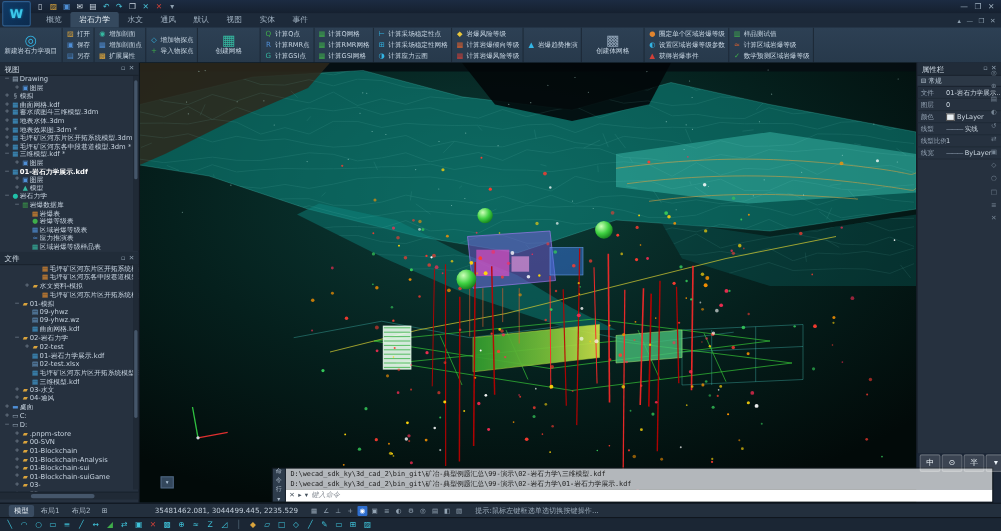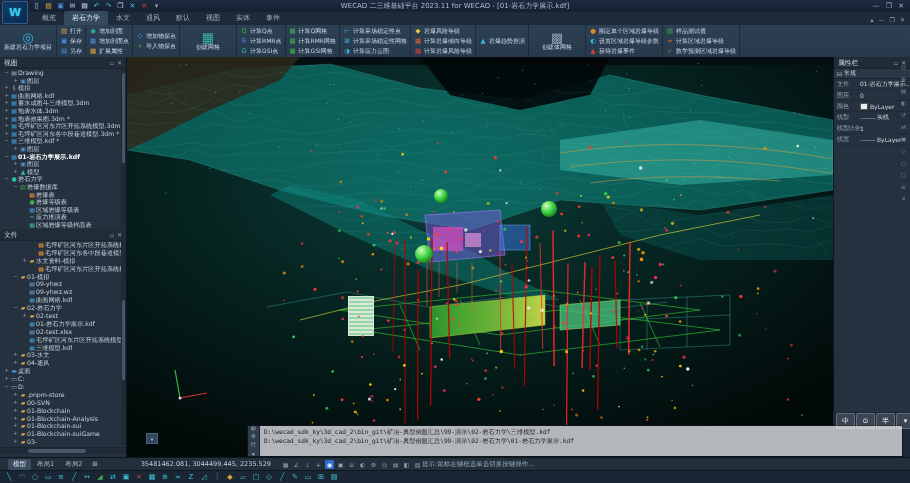--- a/index.html
+++ b/index.html
@@ -70,21 +70,21 @@
 
   
   .statusbar{position:absolute;left:0;top:457px;width:910px;height:13px;background:#232f3d;border-top:1px solid #10161e;display:flex;align-items:center;font-size:6.5px;box-sizing:border-box;}
   .laytabs{display:flex;gap:1px;margin-left:8px;}
   .ltab{padding:1px 5px;color:#aab8c6;}
   .ltab.active{background:#3a4c61;color:#eaf1f7;border-radius:2px;}
   .coords{margin-left:38px;color:#c0ccd8;letter-spacing:0;}
   .sicons{display:flex;gap:2px;margin-left:10px;}
   .sico{width:9px;height:9px;display:flex;align-items:center;justify-content:center;color:#93a3b2;font-size:6px;border-radius:1px;}
   .sico.on{background:#2f6fd0;color:#fff;}
-  .hint{margin-left:0;color:#97a7b6;}
+  .hint{margin-left:10px;color:#97a7b6;}
 
   
   .bottombar{position:absolute;left:0;top:470px;width:910px;height:13px;background:#1b2634;border-top:1px solid #10161e;display:flex;align-items:center;gap:1px;padding-left:3px;box-sizing:border-box;}
   .bico{width:12px;height:11px;display:flex;align-items:center;justify-content:center;font-size:7px;color:#3fc3da;}
 </style>
 </head>
 <body>
 
 <div class="app">
 
@@ -96,21 +96,20 @@
         <span class="qico" style="color: rgb(79, 143, 214);">▣</span>
         <span class="qico" style="color: rgb(207, 217, 227);">✉</span>
         <span class="qico" style="color: rgb(207, 217, 227);">▤</span>
         <span class="qico" style="color: rgb(73, 195, 216);">↶</span>
         <span class="qico" style="color: rgb(73, 195, 216);">↷</span>
         <span class="qico" style="color: rgb(207, 217, 227);">❐</span>
         <span class="qico" style="color: rgb(73, 195, 216);">✕</span>
         <span class="qico" style="color: rgb(208, 64, 56);">✕</span>
         <span class="qico" style="color: rgb(143, 160, 176);">▾</span>
       </div>
-    <div class="titletext">WECAD 二三维基础平台 2023.11 for WECAD - [01-岩石力学展示.kdf]</div>
     <div class="winctl" id="winctl">
         <span>—</span>
         <span>❐</span>
         <span>✕</span>
       </div>
   </div>
 
   <div class="tabrow">
     <div id="rtabs" style="display:flex;">
         <div class="rtab">概览</div>
@@ -1112,20 +1111,26 @@
   <div class="cmddock">
     <div class="cmdtab" id="cmdtab">
         <span>命</span>
         <span>令</span>
         <span>行</span>
         <span style="margin-top: 2px;">▾</span>
       </div>
     <div class="cmdmain">
       <div class="cmdhist" id="cmdhist">D:\wecad_sdk_ky\3d_cad_2\bin_git\矿冶-典型例题汇总\99-演示\02-岩石力学\三维模型.kdf
 D:\wecad_sdk_ky\3d_cad_2\bin_git\矿冶-典型例题汇总\99-演示\02-岩石力学\01-岩石力学展示.kdf</div>
+      <div class="cmdinput">
+        <span class="cic">✕</span>
+        <span class="cic">▸</span>
+        <span class="cic">▾</span>
+        <span class="ph">键入命令</span>
+      </div>
     </div>
   </div>
 
   <div class="statusbar">
     <div class="laytabs" id="laytabs">
         <div class="ltab active">模型</div>
         <div class="ltab">布局1</div>
         <div class="ltab">布局2</div>
       </div>
     <div class="ltab">⊞</div>

